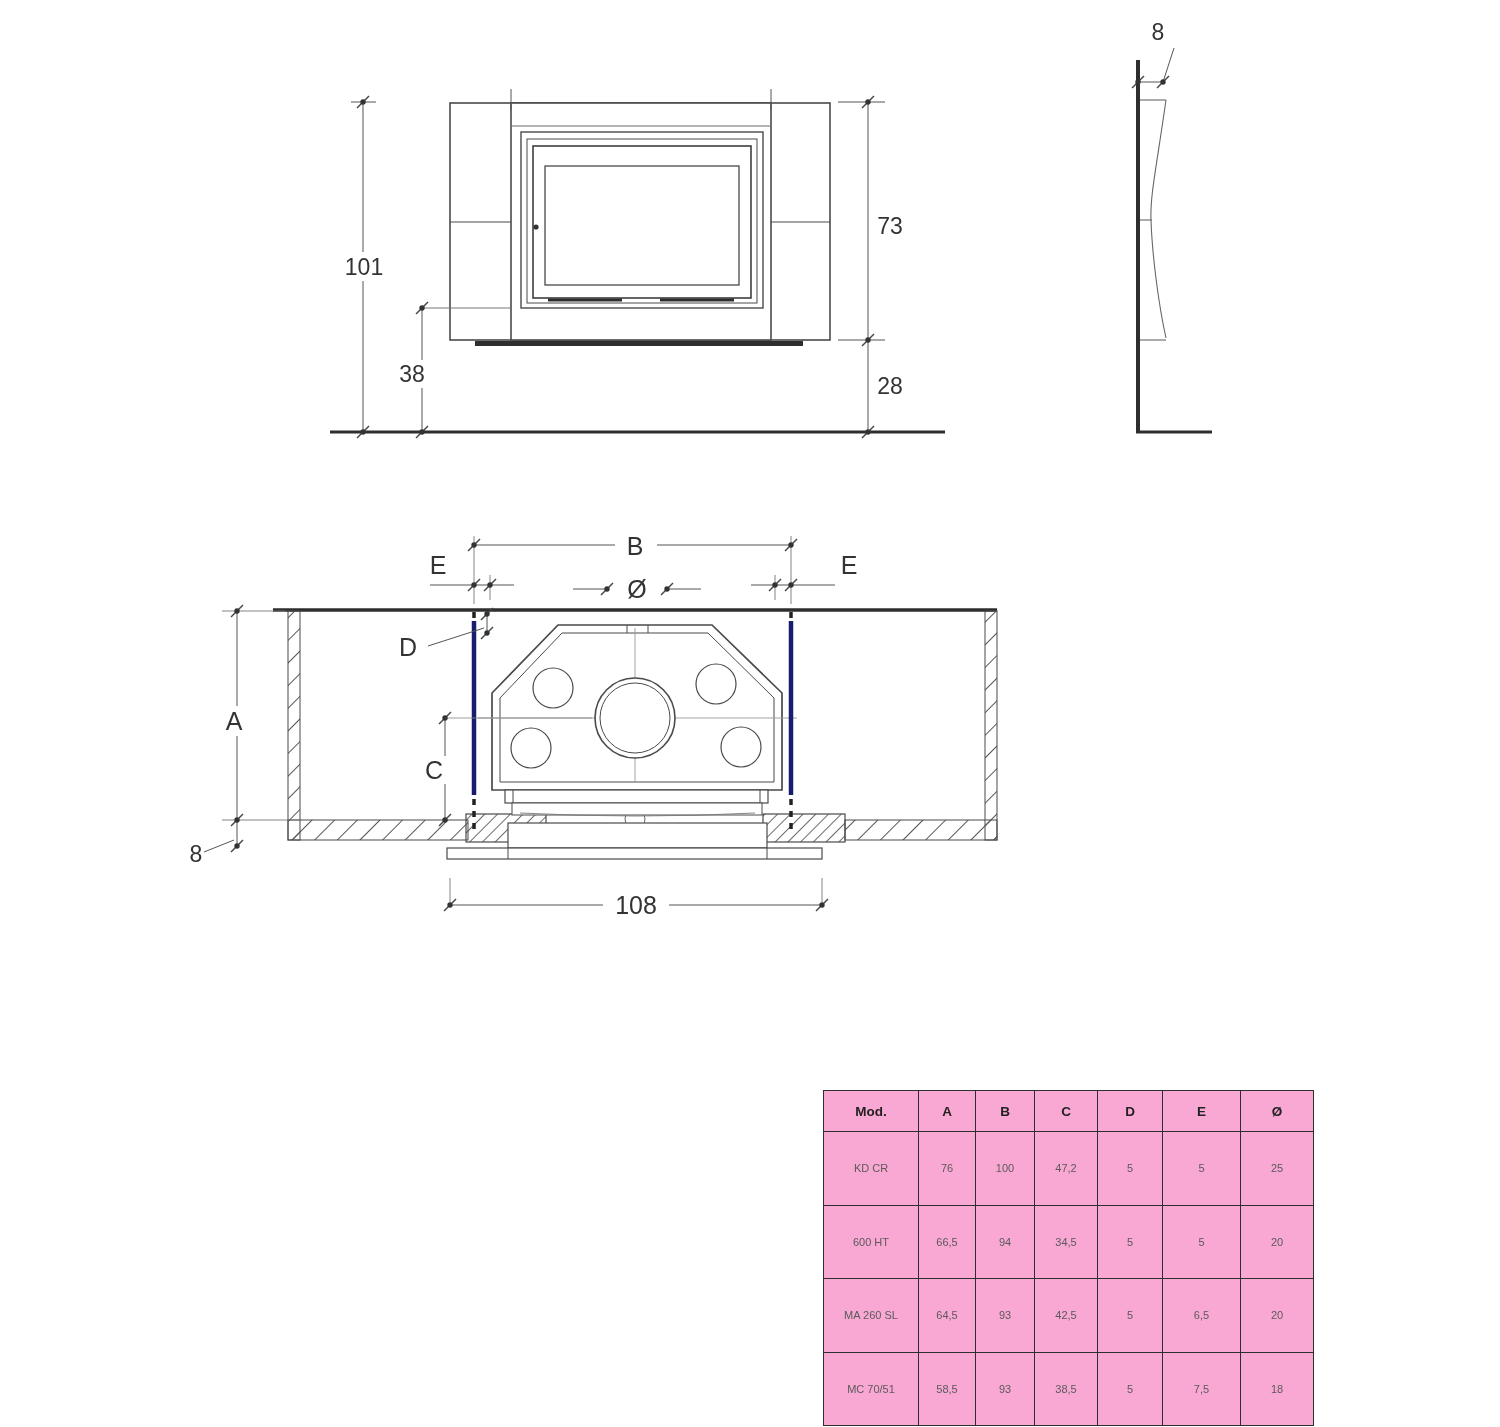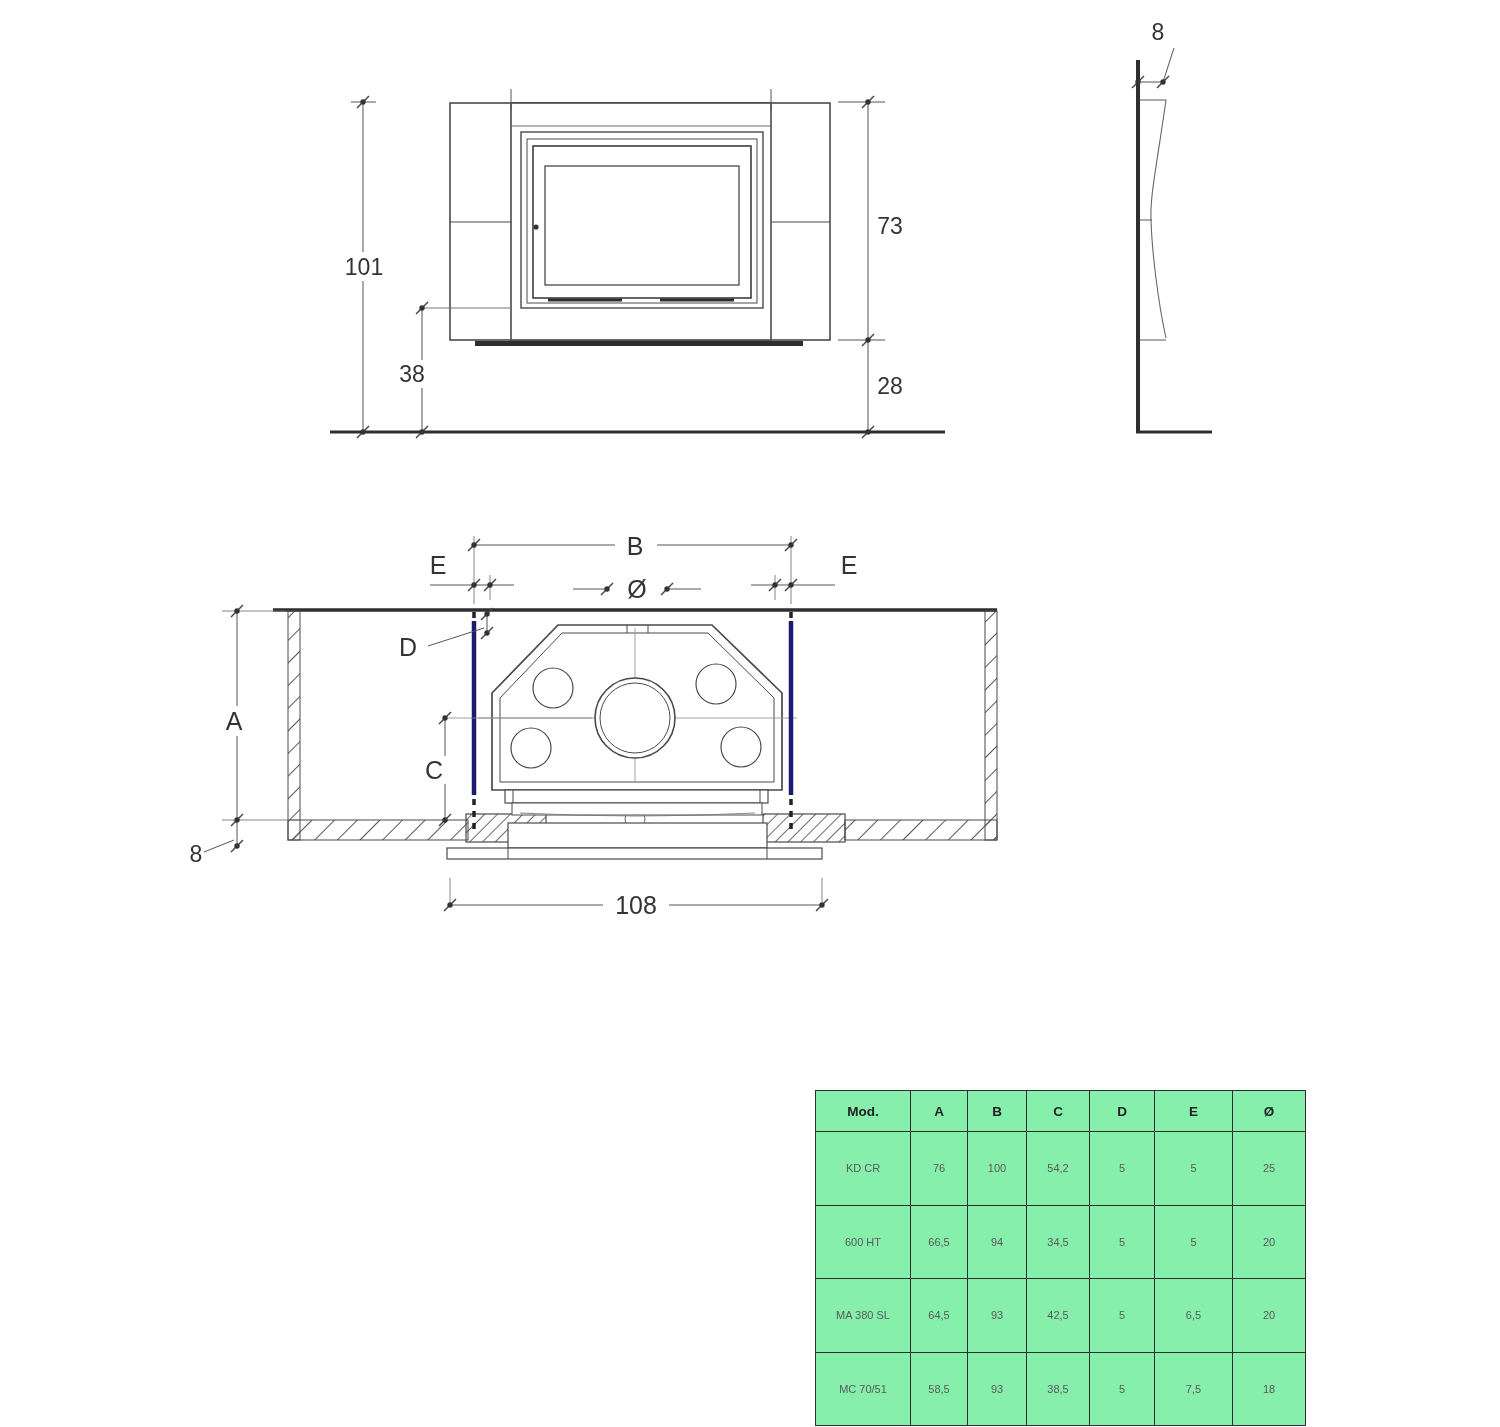--- a/index.html
+++ b/index.html
@@ -3,21 +3,21 @@
 <meta charset="utf-8">
 <style>
   html,body{margin:0;padding:0;background:#ffffff;}
   body{width:1500px;height:1427px;position:relative;font-family:"Liberation Sans",sans-serif;}
   #stage{position:absolute;left:0;top:0;width:1500px;height:1427px;}
   svg text{fill:#333;}
   .dim-label{font-size:23px;}
   .dim-label-lg{font-size:25px;}
   
   #spec-table-wrap{position:absolute;left:815px;top:1090px;width:490px;height:336px;}
-  table.spec{width:100%;height:100%;border-collapse:collapse;table-layout:fixed;background:#86efac;}
+  table.spec{width:100%;height:100%;border-collapse:collapse;table-layout:fixed;background:#f9a8d4;margin-left:8px;}
   table.spec td{border:1.6px solid #2e2e2e;text-align:center;vertical-align:middle;
                 font-size:11px;color:#5a5a5a;padding:0;overflow:hidden;white-space:nowrap;}
   table.spec tr.hdr td{font-size:13.5px;font-weight:bold;color:#222;height:40px;}
 </style>
 </head>
 <body>
 
 <svg id="stage" viewBox="0 0 1500 1427" xmlns="http://www.w3.org/2000/svg">
   <defs>
     <pattern id="hatch" patternUnits="userSpaceOnUse" width="16" height="16" patternTransform="rotate(45)">
@@ -228,36 +228,36 @@
       <td>B</td>
       <td>C</td>
       <td>D</td>
       <td>E</td>
       <td>Ø</td>
     </tr>
     <tr>
       <td>KD CR</td>
       <td>76</td>
       <td>100</td>
-      <td>54,2</td>
+      <td>47,2</td>
       <td>5</td>
       <td>5</td>
       <td>25</td>
     </tr>
     <tr>
       <td>600 HT</td>
       <td>66,5</td>
       <td>94</td>
       <td>34,5</td>
       <td>5</td>
       <td>5</td>
       <td>20</td>
     </tr>
     <tr>
-      <td>MA 380 SL</td>
+      <td>MA 260 SL</td>
       <td>64,5</td>
       <td>93</td>
       <td>42,5</td>
       <td>5</td>
       <td>6,5</td>
       <td>20</td>
     </tr>
     <tr>
       <td>MC 70/51</td>
       <td>58,5</td>

